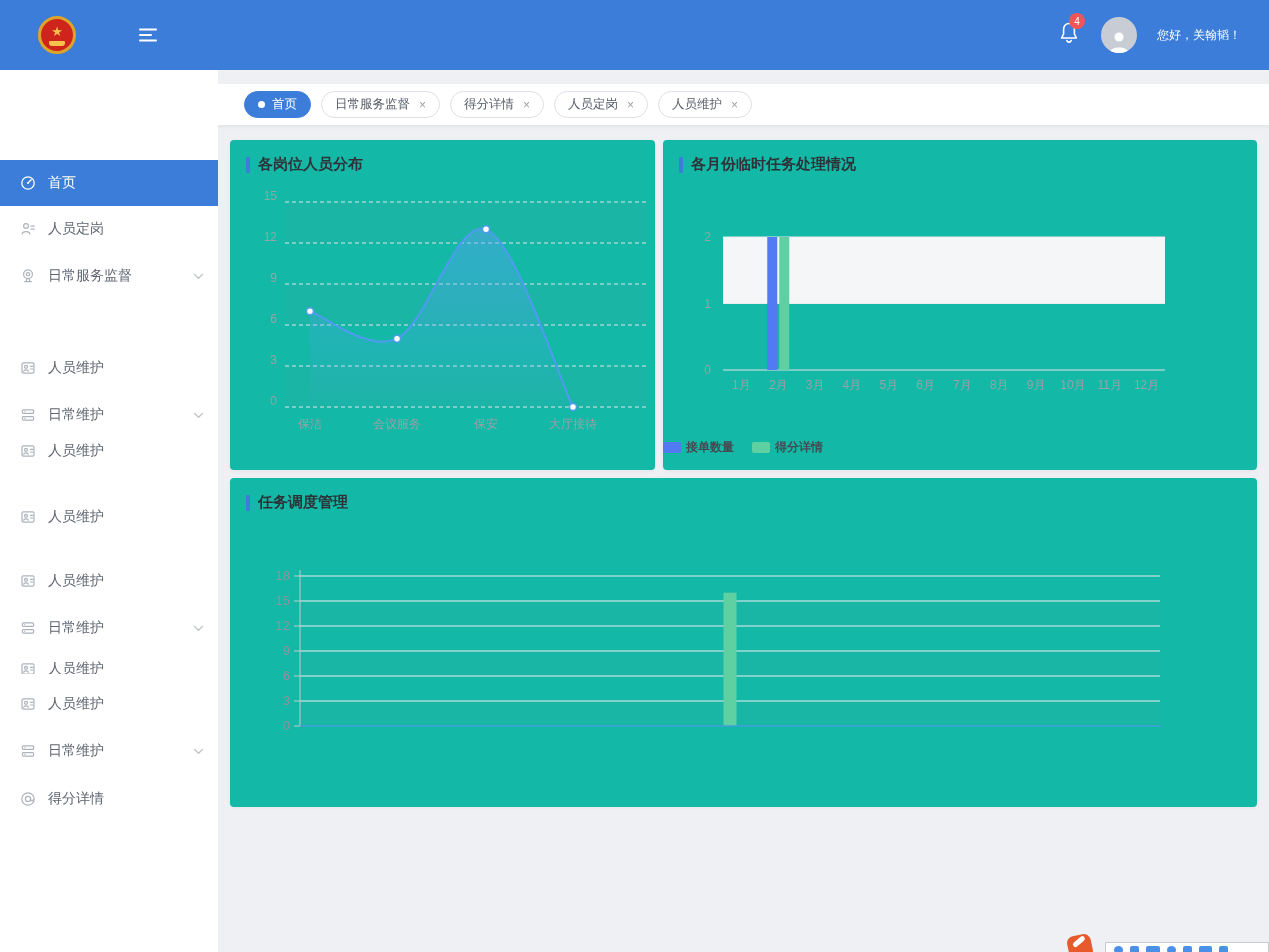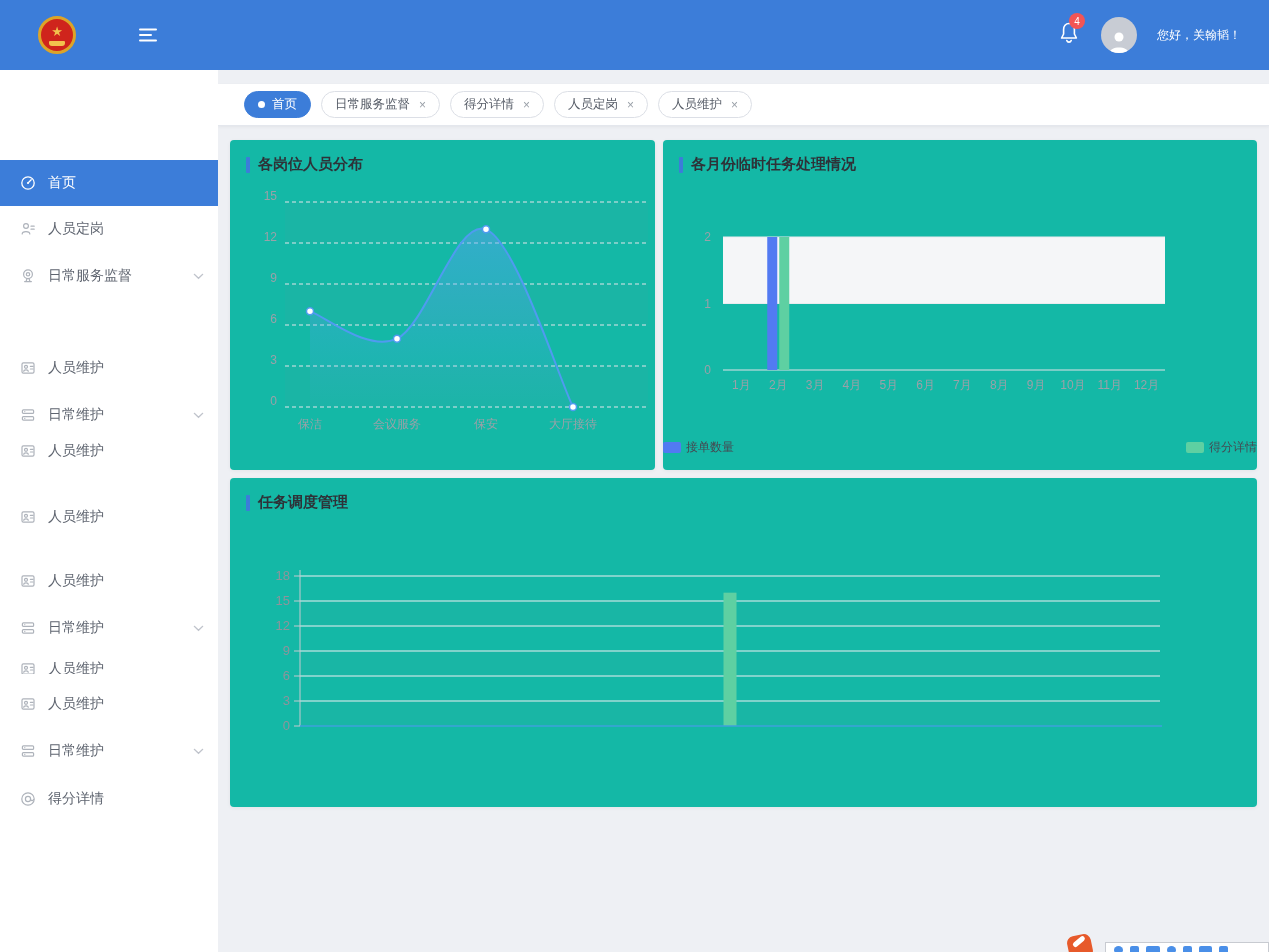--- a/index.html
+++ b/index.html
@@ -52,22 +52,22 @@
   .card { position:absolute; background:#14b8a6; border-radius:4px;
     box-shadow:0 1px 4px rgba(0,0,0,.05); }
   .card1 { left:230px; top:140px; width:425px; height:330px; }
   .card2 { left:663px; top:140px; width:594px; height:330px; }
   .card3 { left:230px; top:478px; width:1027px; height:329px; }
   .card-header { position:absolute; top:15px; left:16px; display:flex; align-items:center; gap:8px; z-index:2; }
   .accent { width:4px; height:16px; background:#3c7dd9; border-radius:1px; }
   .card-title { font-size:15px; font-weight:bold; color:#2e3238; }
   .chart { position:absolute; inset:0; }
   .chart svg { position:absolute; left:0; top:0; }
-  .legend { position:absolute; bottom:14px; left:0; right:0; display:flex; justify-content:space-between;
-    gap:18px; align-items:center; cursor:pointer; }
+  .legend { position:absolute; bottom:14px; left:0; right:0; display:flex; justify-content:flex-start;
+    gap:18px; align-items:center; cursor:pointer;font-weight:bold; }
   .legend .li { display:flex; align-items:center; gap:5px; font-size:12px; color:#454a52; }
   .legend .sw { width:18px; height:11px; border-radius:2px; display:inline-block; }
 
   
   .snip-bar { position:absolute; right:0; bottom:0; width:164px; height:10px; background:#fff;
     border:1px solid #c8cbd1; border-bottom:none; display:flex; gap:7px; padding:3px 8px 0; z-index:9; }
   .snip-bar .g { width:9px; height:8px; background:#4a8fe8; border-radius:2px; flex:none; }
   .snip-bar .g.round { border-radius:50%; }
   .snip-logo { position:absolute; left:-38px; top:-8px; width:24px; height:24px; border-radius:7px;
     background:#e75a2b; transform:rotate(-12deg); }

